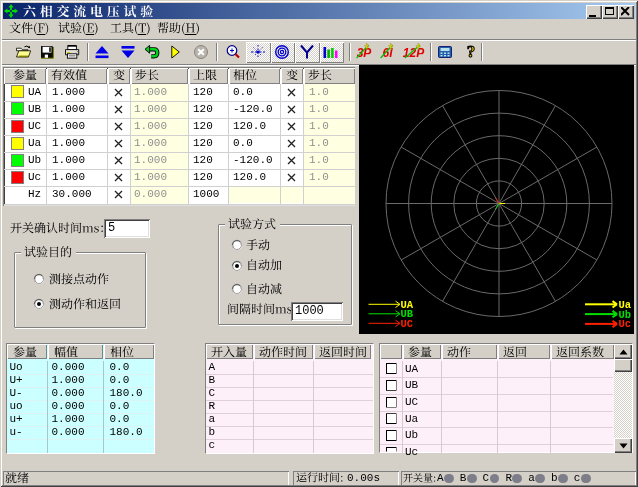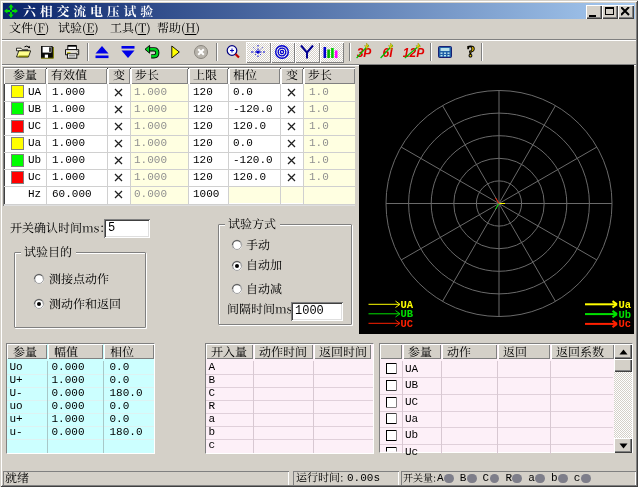--- a/index.html
+++ b/index.html
@@ -288,21 +288,21 @@
     <path d="M1 1 L8 8 M8 1 L1 8" stroke="#202020" stroke-width="1.25"></path>
   </svg>
 <div style="position:absolute;left:134px;top:169.3px;width:52px;height:17.099999999999994px;line-height:17.099999999999994px;color:#909090">1.000</div>
 <div style="position:absolute;left:193px;top:169.3px;width:36px;height:17.099999999999994px;line-height:17.099999999999994px;">120</div>
 <div style="position:absolute;left:233px;top:169.3px;width:46px;height:17.099999999999994px;line-height:17.099999999999994px;">120.0</div>
 <svg style="position:absolute;left:287.0px;top:173.35000000000002px" width="9" height="9" viewBox="0 0 9 9">
     <path d="M1 1 L8 8 M8 1 L1 8" stroke="#202020" stroke-width="1.25"></path>
   </svg>
 <div style="position:absolute;left:309px;top:169.3px;width:40px;height:17.099999999999994px;line-height:17.099999999999994px;color:#909090">1.0</div>
 <div style="position:absolute;left:28px;top:186.4px;width:20px;height:17.099999999999994px;line-height:17.099999999999994px;">Hz</div>
-<div style="position:absolute;left:52px;top:186.4px;width:52px;height:17.099999999999994px;line-height:17.099999999999994px;">60.000</div>
+<div style="position:absolute;left:52px;top:186.4px;width:52px;height:17.099999999999994px;line-height:17.099999999999994px;">30.000</div>
 <svg style="position:absolute;left:114.0px;top:190.45px" width="9" height="9" viewBox="0 0 9 9">
     <path d="M1 1 L8 8 M8 1 L1 8" stroke="#202020" stroke-width="1.25"></path>
   </svg>
 <div style="position:absolute;left:134px;top:186.4px;width:52px;height:17.099999999999994px;line-height:17.099999999999994px;color:#909090">0.000</div>
 <div style="position:absolute;left:193px;top:186.4px;width:36px;height:17.099999999999994px;line-height:17.099999999999994px;">1000</div>
 <div style="position:absolute;left:233px;top:186.4px;width:46px;height:17.099999999999994px;line-height:17.099999999999994px;"></div>
 <svg style="position:absolute;left:10px;top:222px;overflow:visible" width="103" height="16" viewBox="0 0 103 16">
     <path d="M10 0.6 9.4 1.3H0.9L1 1.6H3.7V5.1V5.3H0.5L0.6 5.7H3.6C3.6 7.8 3 9.6 0.5 11.1L0.6 11.2C3.7 10 4.4 7.9 4.5 5.7H7.5V11.2H7.6C8 11.2 8.3 11 8.3 11V5.7H11.3C11.5 5.7 11.6 5.6 11.7 5.5C11.3 5.1 10.6 4.6 10.6 4.6L10.1 5.3H8.3V1.6H10.7C10.9 1.6 11 1.6 11 1.5C10.6 1.1 10 0.6 10 0.6ZM4.5 5.1V1.6H7.5V5.3H4.5Z M14.9 0.3 14.8 0.4C15.4 1 16.2 1.9 16.4 2.7C17.3 3.3 17.9 1.4 14.9 0.3ZM22.3 5.3 21.7 6.1H18.3C18.3 5.8 18.3 5.4 18.3 5.1V3.4H22.3C22.5 3.4 22.6 3.3 22.7 3.2C22.2 2.8 21.6 2.3 21.6 2.3L21 3.1H19C19.8 2.4 20.5 1.5 20.9 0.9C21.2 0.9 21.3 0.8 21.4 0.7L20.1 0.3C19.8 1.1 19.2 2.3 18.7 3.1H13.4L13.5 3.4H17.5V5.1C17.5 5.5 17.5 5.8 17.4 6.1H12.6L12.7 6.4H17.4C17 8.2 15.8 9.7 12.4 11L12.5 11.2C16.5 10.1 17.8 8.3 18.2 6.5C19 8.9 20.4 10.5 22.8 11.2C22.9 10.8 23.2 10.5 23.5 10.4L23.6 10.3C21.2 9.8 19.3 8.4 18.4 6.4H23.1C23.2 6.4 23.4 6.4 23.4 6.3C23 5.9 22.3 5.3 22.3 5.3Z M26.2 9.1V5.4H27.8V9.1ZM28.4 0.8 27.8 1.5H24.5L24.6 1.8H26.1C25.8 3.9 25.3 6 24.4 7.6L24.6 7.7C24.9 7.3 25.2 6.8 25.5 6.3V10.8H25.6C26 10.8 26.2 10.6 26.2 10.6V9.4H27.8V10.3H27.9C28.2 10.3 28.5 10.1 28.5 10V5.5C28.8 5.4 29 5.4 29 5.3L28.1 4.5L27.7 5H26.4L26.1 4.9C26.5 3.9 26.8 2.9 27 1.8H29.1C29.2 1.8 29.4 1.8 29.4 1.6C29 1.3 28.4 0.8 28.4 0.8ZM32.6 7.7V5.9H34.3V7.7ZM31.7 0.7 30.5 0.2C30.1 1.8 29.3 3.3 28.5 4.3L28.7 4.4C29 4.2 29.3 3.9 29.5 3.6V6.2C29.5 8 29.4 9.7 28.2 11.1L28.4 11.3C29.5 10.4 30 9.2 30.1 8.1H31.9V10.9H32C32.3 10.9 32.6 10.7 32.6 10.7V8.1H34.3V10.1C34.3 10.3 34.2 10.3 34.1 10.3C33.7 10.3 33.1 10.2 33.1 10.2V10.4C33.5 10.5 33.8 10.6 33.9 10.7C34 10.8 34 11 34 11.2C34.9 11.1 35.1 10.8 35.1 10.2V4C35.2 3.9 35.4 3.9 35.5 3.8L34.6 3L34.3 3.5H32.3C32.8 3.1 33.4 2.4 33.8 2C34 1.9 34.1 1.9 34.2 1.8L33.3 1L32.8 1.5H31L31.3 0.9C31.5 0.9 31.7 0.8 31.7 0.7ZM31.9 7.7H30.2C30.3 7.2 30.3 6.7 30.3 6.2V5.9H31.9ZM32.6 5.5V3.9H34.3V5.5ZM31.9 5.5H30.3V3.9H31.9ZM29.9 3.2C30.2 2.8 30.5 2.4 30.8 1.9H32.8C32.6 2.4 32.3 3.1 32 3.5H30.4Z M37.6 0.3 37.5 0.4C38 0.9 38.7 1.8 38.9 2.5C39.7 3 40.3 1.3 37.6 0.3ZM38.9 4C39.1 3.9 39.3 3.8 39.3 3.7L38.6 3.1L38.2 3.5H36.4L36.6 3.9H38.1V9.1C38.1 9.3 38.1 9.4 37.7 9.6L38.2 10.6C38.4 10.5 38.5 10.4 38.6 10.2C39.6 9.1 40.5 7.9 40.9 7.4L40.8 7.2C40.1 7.8 39.5 8.4 38.9 8.8ZM43.7 0.9C44 0.9 44.1 0.7 44.1 0.6L42.9 0.4C42.9 4.5 43 8.3 39.1 11L39.3 11.2C42.5 9.4 43.3 6.8 43.6 4.1C43.9 6.9 44.7 9.5 46.8 11.2C46.9 10.8 47.2 10.6 47.6 10.5L47.6 10.4C44.8 8.5 44 5.6 43.7 2.4Z M53.4 5 53.3 5C53.9 5.8 54.6 6.9 54.6 7.9C55.5 8.7 56.3 6.5 53.4 5ZM51.6 8.3H49.7V5.2H51.6ZM49 1V10.3H49.1C49.5 10.3 49.7 10.1 49.7 10V8.7H51.6V9.7H51.7C52 9.7 52.3 9.5 52.3 9.4V1.8C52.6 1.8 52.8 1.7 52.9 1.6L51.9 0.9L51.5 1.4H49.9ZM51.6 4.8H49.7V1.7H51.6ZM58.6 2.4 58.1 3.2H57.5V0.9C57.8 0.8 57.9 0.7 57.9 0.5L56.7 0.4V3.2H52.6L52.7 3.6H56.7V10C56.7 10.2 56.6 10.3 56.4 10.3C56.1 10.3 54.5 10.2 54.5 10.2V10.3C55.2 10.4 55.5 10.5 55.8 10.7C56 10.8 56 11 56.1 11.3C57.4 11.1 57.5 10.7 57.5 10V3.6H59.3C59.5 3.6 59.6 3.5 59.7 3.4C59.3 3 58.6 2.4 58.6 2.4Z M62.1 0.2 62 0.3C62.5 0.8 63.2 1.7 63.4 2.4C64.3 2.9 64.8 1.2 62.1 0.2ZM62.6 2 61.4 1.8V11.3H61.5C61.8 11.3 62.1 11.1 62.1 11V2.3C62.5 2.2 62.6 2.1 62.6 2ZM67.5 8.2H64.5V6.1H67.5ZM63.7 3.1V9.7H63.8C64.2 9.7 64.5 9.5 64.5 9.4V8.5H67.5V9.5H67.6C67.9 9.5 68.2 9.3 68.2 9.2V4C68.4 3.9 68.6 3.8 68.7 3.8L67.8 3.1L67.4 3.5H64.6ZM67.5 3.9V5.8H64.5V3.9ZM69.8 1.3H64.7L64.8 1.6H69.9V9.9C69.9 10.2 69.8 10.2 69.6 10.2C69.3 10.2 67.9 10.1 67.9 10.1V10.3C68.5 10.4 68.8 10.5 69 10.6C69.2 10.8 69.3 11 69.3 11.2C70.5 11.1 70.7 10.7 70.7 10V1.8C70.9 1.7 71.1 1.6 71.2 1.5L70.2 0.8Z M81.3 10.3H83.3V10L82.4 9.9L82.4 7.6V6.2C82.4 4.6 81.8 3.9 80.7 3.9C79.8 3.9 79.1 4.4 78.3 5.2C78.1 4.3 77.6 3.9 76.8 3.9C76 3.9 75.2 4.4 74.5 5.2L74.4 4.1L74.3 4L72.4 4.5V4.8L73.5 4.8C73.5 5.4 73.5 6 73.5 6.8V7.6L73.5 9.9L72.5 10V10.3H75.4V10L74.5 9.9L74.5 7.6V5.7C75.2 4.9 75.9 4.6 76.4 4.6C77.1 4.6 77.5 5 77.5 6.2V7.6L77.4 9.9L76.4 10V10.3H79.4V10L78.4 9.9L78.4 7.6V6.2C78.4 6 78.4 5.8 78.4 5.6C79.1 4.8 79.8 4.6 80.3 4.6C81 4.6 81.4 5 81.4 6.2V7.6C81.4 8.2 81.4 9.2 81.4 9.9L80.4 10V10.3Z M86.3 10.5C88 10.5 88.8 9.7 88.8 8.6C88.8 7.8 88.3 7.3 87.1 6.8L86.5 6.6C85.6 6.3 85.3 6 85.3 5.4C85.3 4.8 85.8 4.3 86.7 4.3C87.1 4.3 87.4 4.4 87.8 4.6L88 5.8H88.5L88.5 4.5C87.9 4.1 87.4 3.9 86.7 3.9C85.2 3.9 84.4 4.7 84.4 5.7C84.4 6.6 85 7.2 86 7.5L86.6 7.7C87.6 8 87.9 8.4 87.9 9C87.9 9.6 87.4 10.1 86.3 10.1C85.8 10.1 85.4 10 85.1 9.9L84.9 8.6H84.3V10C85 10.3 85.6 10.5 86.3 10.5Z M92.1 9.9C92.6 9.9 92.9 9.6 92.9 9.2C92.9 8.8 92.6 8.5 92.1 8.5C91.7 8.5 91.4 8.8 91.4 9.2C91.4 9.6 91.7 9.9 92.1 9.9ZM92.1 5.1C92.6 5.1 92.9 4.8 92.9 4.4C92.9 3.9 92.6 3.6 92.1 3.6C91.7 3.6 91.4 3.9 91.4 4.4C91.4 4.8 91.7 5.1 92.1 5.1Z" fill="#000"></path>
   </svg>
 <div style="position:absolute;left:104px;top:219px;width:46px;height:19px;background:#fff;box-shadow:inset 1px 1px 0 #808080,inset -1px -1px 0 #fff,inset 2px 2px 0 #404040,inset -2px -2px 0 #dfdfdf"></div>

